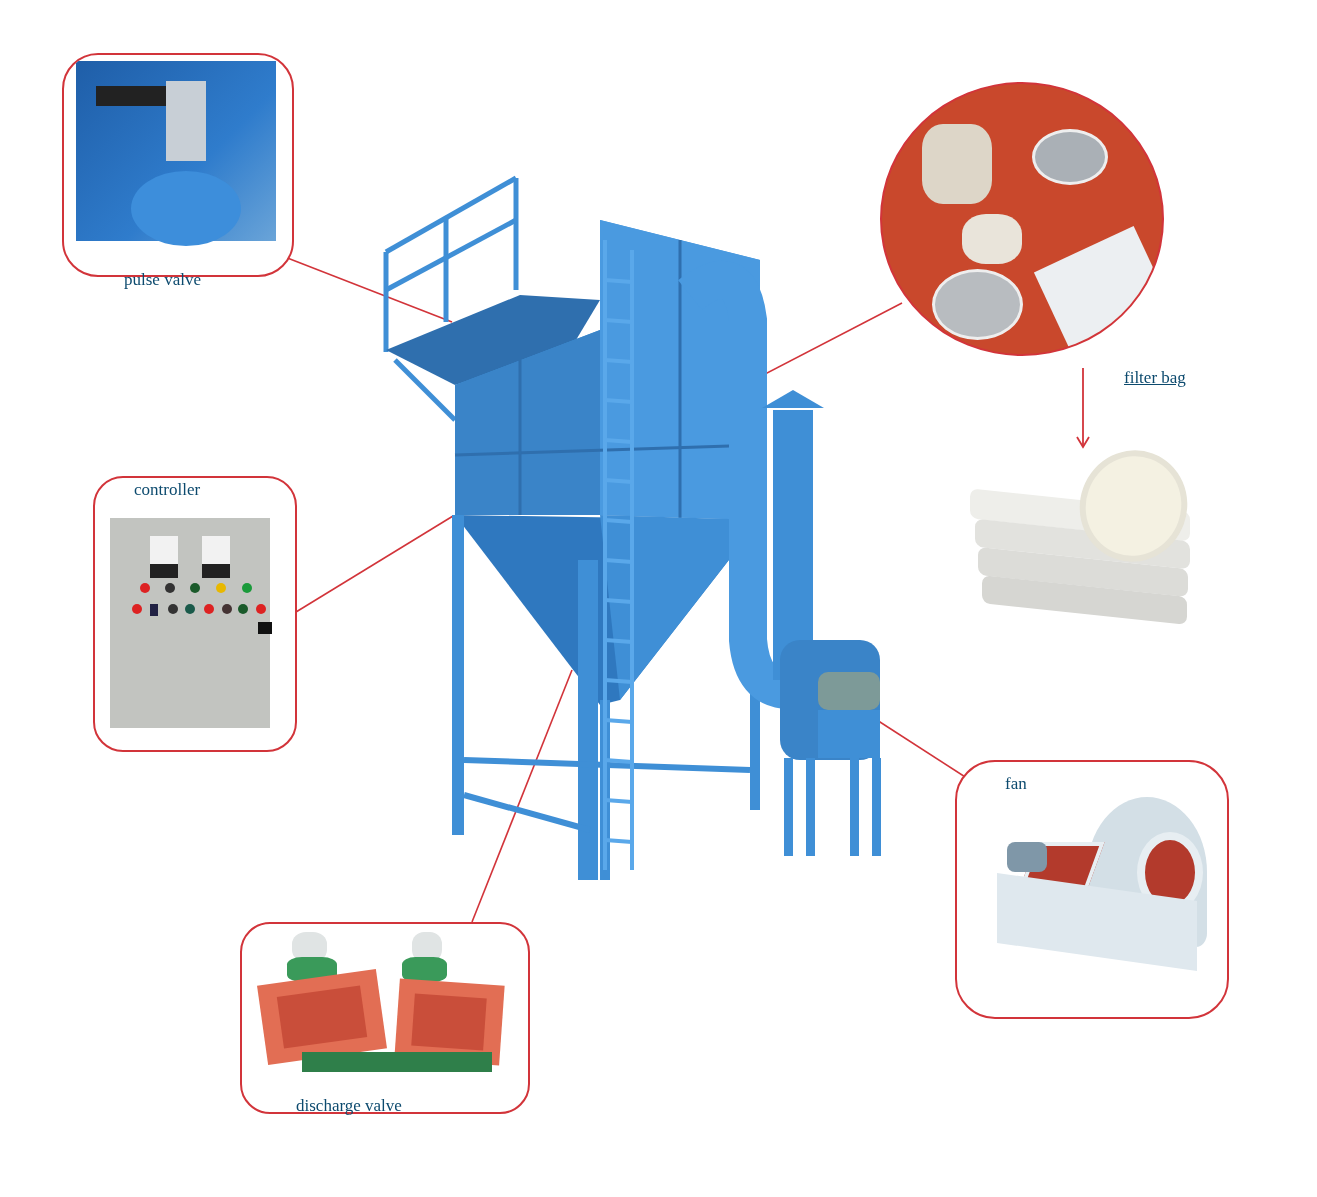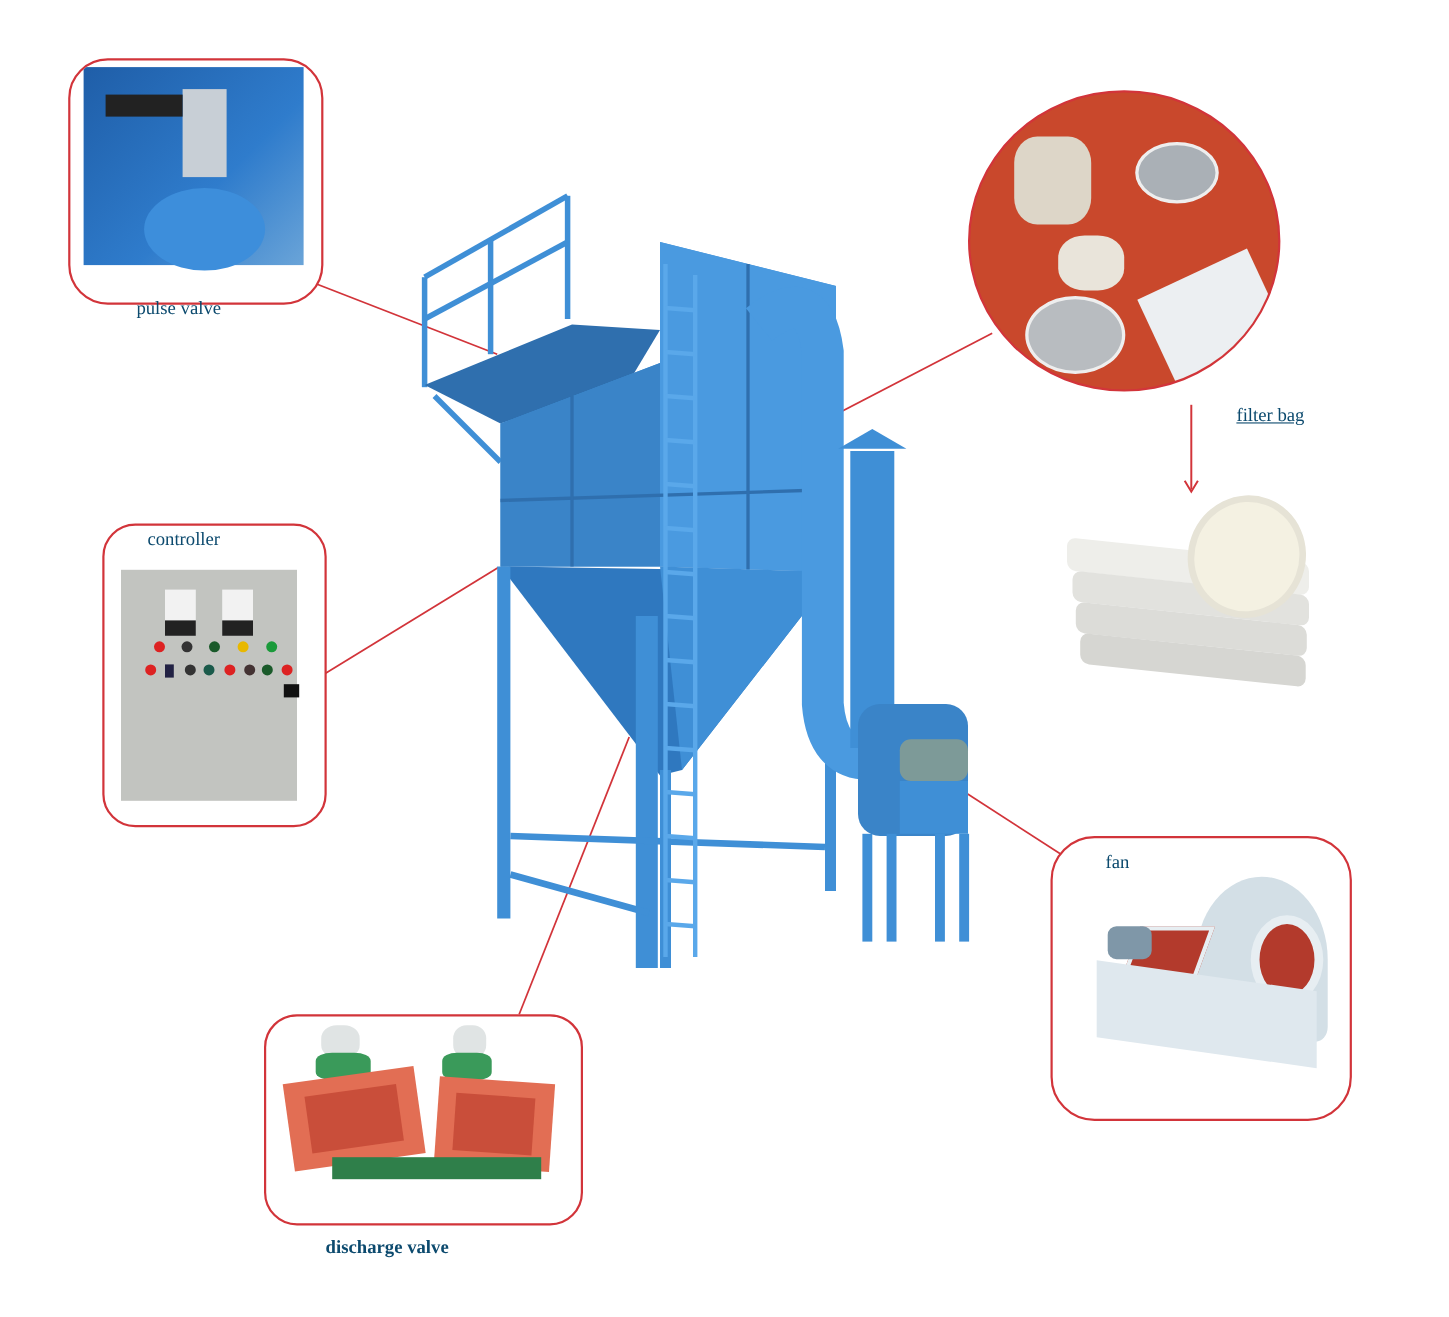--- a/index.html
+++ b/index.html
@@ -160,13 +160,13 @@
     <div style="position:absolute;left:140px;top:25px;width:45px;height:25px;background:#3a9a5a;border-radius:30%;"></div>
     <div style="position:absolute;left:0;top:45px;width:120px;height:80px;background:#e26e54;transform:rotate(-8deg);">
       <div style="position:absolute;left:18px;top:14px;width:84px;height:52px;background:#c94e3a;"></div>
     </div>
     <div style="position:absolute;left:135px;top:50px;width:105px;height:80px;background:#e26e54;transform:rotate(4deg);">
       <div style="position:absolute;left:16px;top:14px;width:72px;height:52px;background:#c94e3a;"></div>
     </div>
     <div style="position:absolute;left:40px;top:120px;width:190px;height:20px;background:#2f7f4a;"></div>
   </div>
 </div>
-<div class="label" style="left:296px;top:1124px;font-weight:bold;">discharge valve</div>
+<div class="label" style="left:296px;top:1096px;">discharge valve</div>
 
 </body></html>

